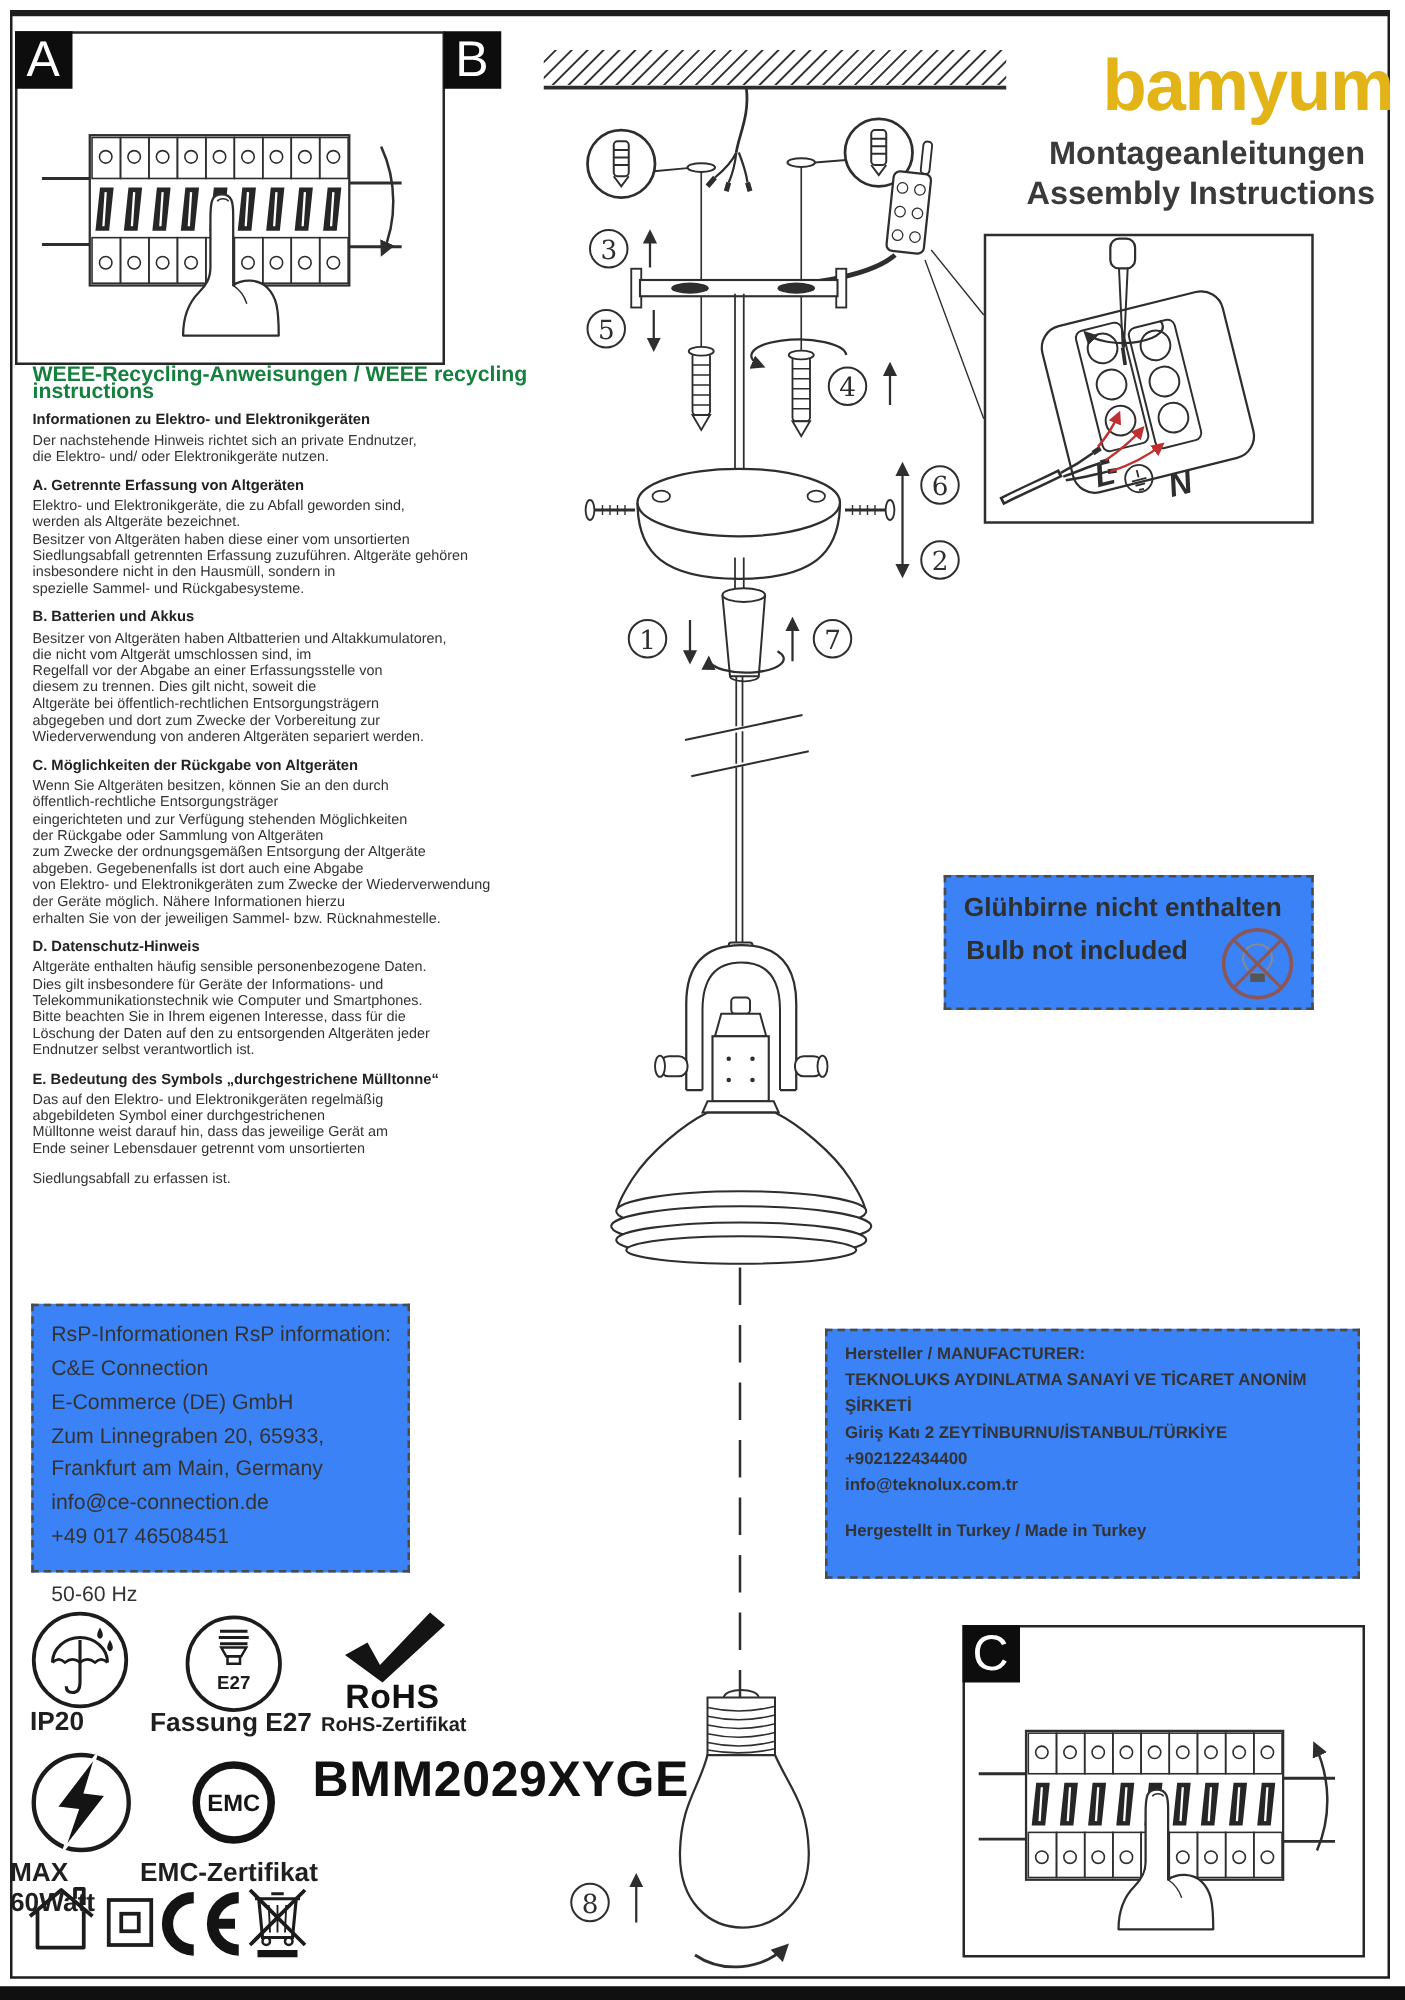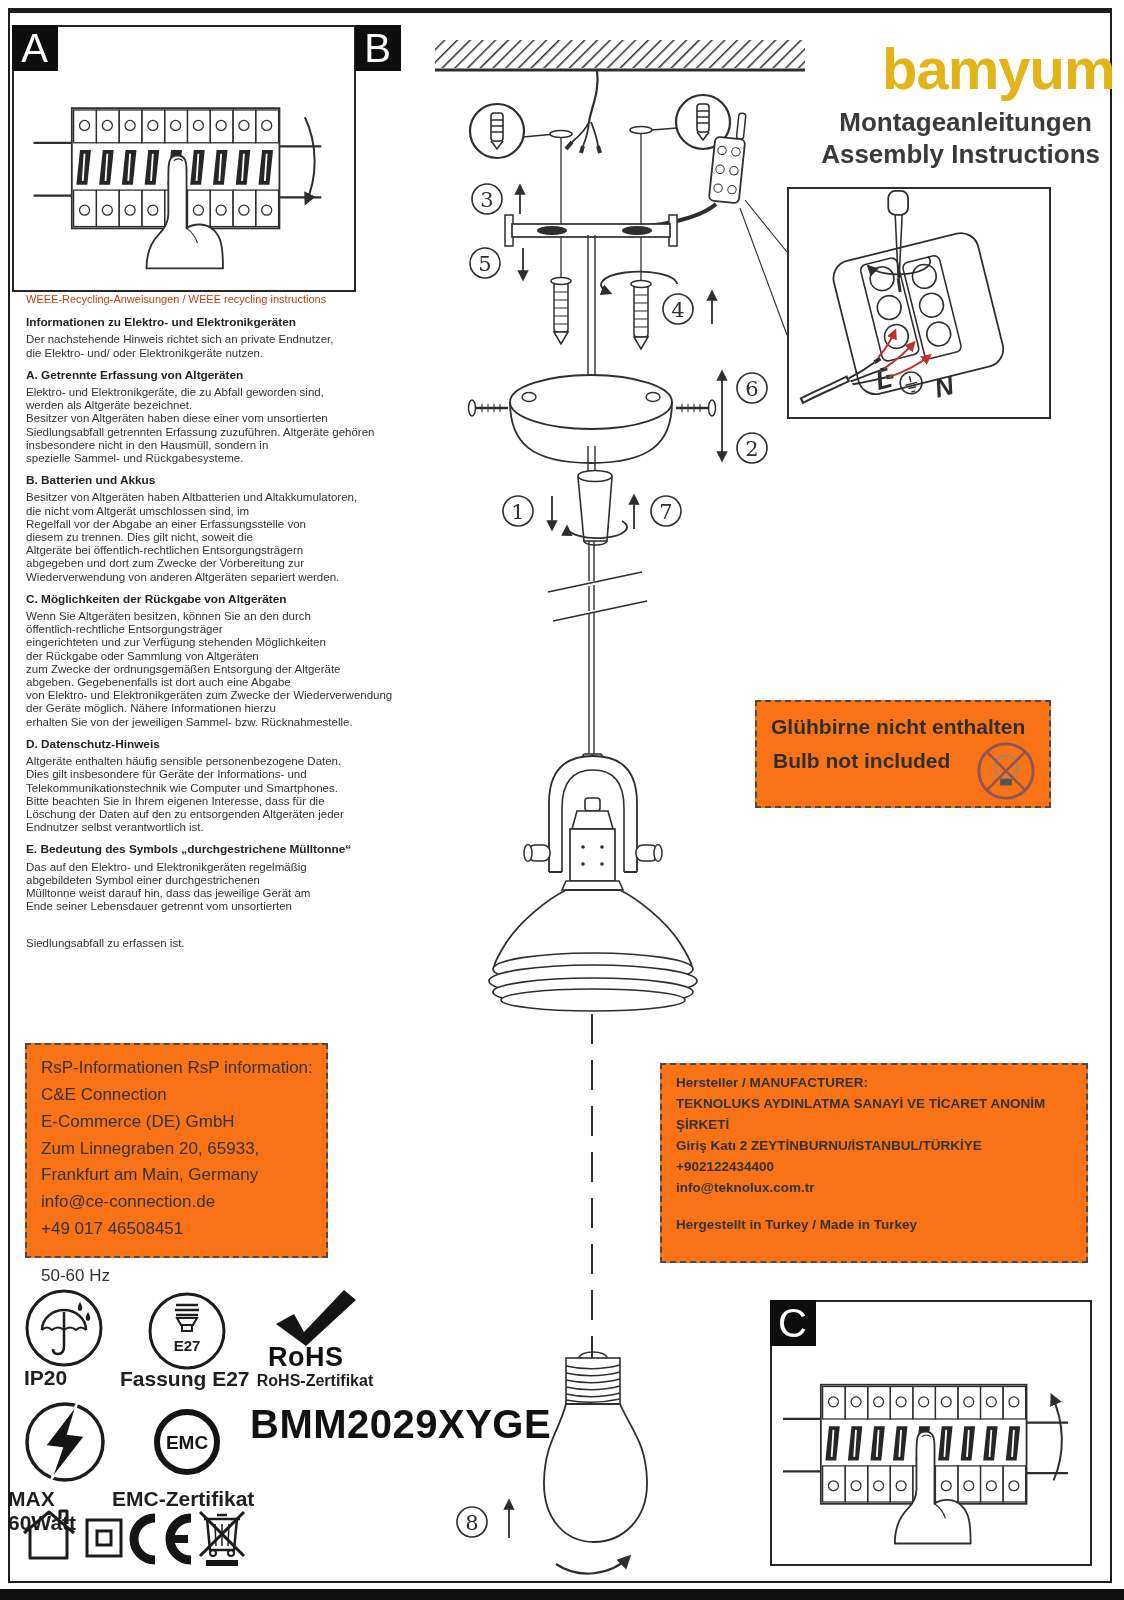--- a/index.html
+++ b/index.html
@@ -7,30 +7,30 @@
         font-family:"Liberation Sans",sans-serif;color:#2e2e2e;}
   .abs{position:absolute;}
   .frame{left:8px;top:8px;width:1100px;height:1568px;border:2px solid #1d1d1d;border-top-width:5px;}
   .bottom-bar{left:0;top:1589px;width:1124px;height:11px;background:#101010;}
   .panel{border:2px solid #262626;background:#fff;}
   .panel-label{width:46px;height:46px;background:#0d0d0d;color:#fff;display:flex;align-items:center;
                justify-content:center;font-size:40px;font-weight:400;letter-spacing:1px;}
   .logo{font-size:58px;font-weight:700;letter-spacing:-1px;line-height:1;}
   .subtitle{font-weight:700;color:#3a3a3a;font-size:26px;text-align:right;line-height:1.1;}
   .weee{width:420px;font-size:11.5px;line-height:13.2px;color:#333;}
-  .weee .t{font-weight:400;font-size:11px;margin:0 0 10px 0;color:#c2410c;}
+  .weee .t{font-weight:700;font-size:17px;margin:0 0 10px 0;color:#15803d;}
   .weee h4{font-weight:700;font-size:11.8px;margin:9px 0 4px 0;color:#222;}
   .weee p{margin:0 0 2px 0;white-space:pre-line;}
-  .dashed-box{border:2px dashed #4a4a4a;background:#f97316;}
+  .dashed-box{border:2px dashed #4a4a4a;background:#3b82f6;}
   .notice-text{font-size:21px;font-weight:700;color:#2f2f2f;line-height:1.65;}
   .rsp{font-size:17px;font-weight:400;color:#333;line-height:1.58;}
   .man{font-size:13.5px;font-weight:700;color:#333;line-height:1.55;}
   .man .foot{margin-top:16px;}
   .cert-label{font-weight:700;color:#1f1f1f;font-size:21px;}
-  .rohs-word{font-weight:700;font-size:27px;color:#111;letter-spacing:0.5px;}
+  .rohs-word{font-weight:700;font-size:27px;color:#111;text-align:center;letter-spacing:0.5px;}
   .rohs-sub{font-weight:700;font-size:16px;color:#1f1f1f;text-align:center;}
   .code{font-size:40px;font-weight:700;color:#111;letter-spacing:0.5px;}
   svg{display:block;}
   svg text{font-family:"Liberation Sans",sans-serif;}
   .badge-num{font-family:"DejaVu Serif",serif;font-size:21px;fill:#2e2e2e;}
 </style>
 </head>
 <body>
 
 <div class="page">
@@ -91,21 +91,21 @@
 Dies gilt insbesondere für Geräte der Informations- und
 Telekommunikationstechnik wie Computer und Smartphones.
  Bitte beachten Sie in Ihrem eigenen Interesse, dass für die
 Löschung der Daten auf den zu entsorgenden Altgeräten jeder
 Endnutzer selbst verantwortlich ist.</p>
     <h4>E. Bedeutung des Symbols „durchgestrichene Mülltonne“</h4>
     <p>Das auf den Elektro- und Elektronikgeräten regelmäßig
  abgebildeten Symbol einer durchgestrichenen
 Mülltonne weist darauf hin, dass das jeweilige Gerät am
 Ende seiner Lebensdauer getrennt vom unsortierten</p>
-    <p style="margin-top:24px;">Siedlungsabfall zu erfassen ist.</p>
+    <p style="margin-top:10px;">Siedlungsabfall zu erfassen ist.</p>
   </div>
 
   <div class="abs" style="left:787px;top:187px;width:260px;height:228px;border:2px solid #2e2e2e;background:#fff;">
     <svg width="256" height="224" viewBox="0 0 258 226">
       <g transform="rotate(-14 125 125)" stroke="#2e2e2e" fill="none" stroke-width="1.8">
         <rect x="55" y="58" width="150" height="138" rx="18" fill="#fff"></rect>
         <rect x="84" y="66" width="38" height="100" rx="6" fill="#fff" stroke-width="1.6"></rect>
         <circle cx="103" cy="84" r="12" stroke-width="1.6"></circle>
           <circle cx="103" cy="114" r="12" stroke-width="1.6"></circle>
           <circle cx="103" cy="144" r="12" stroke-width="1.6"></circle>

